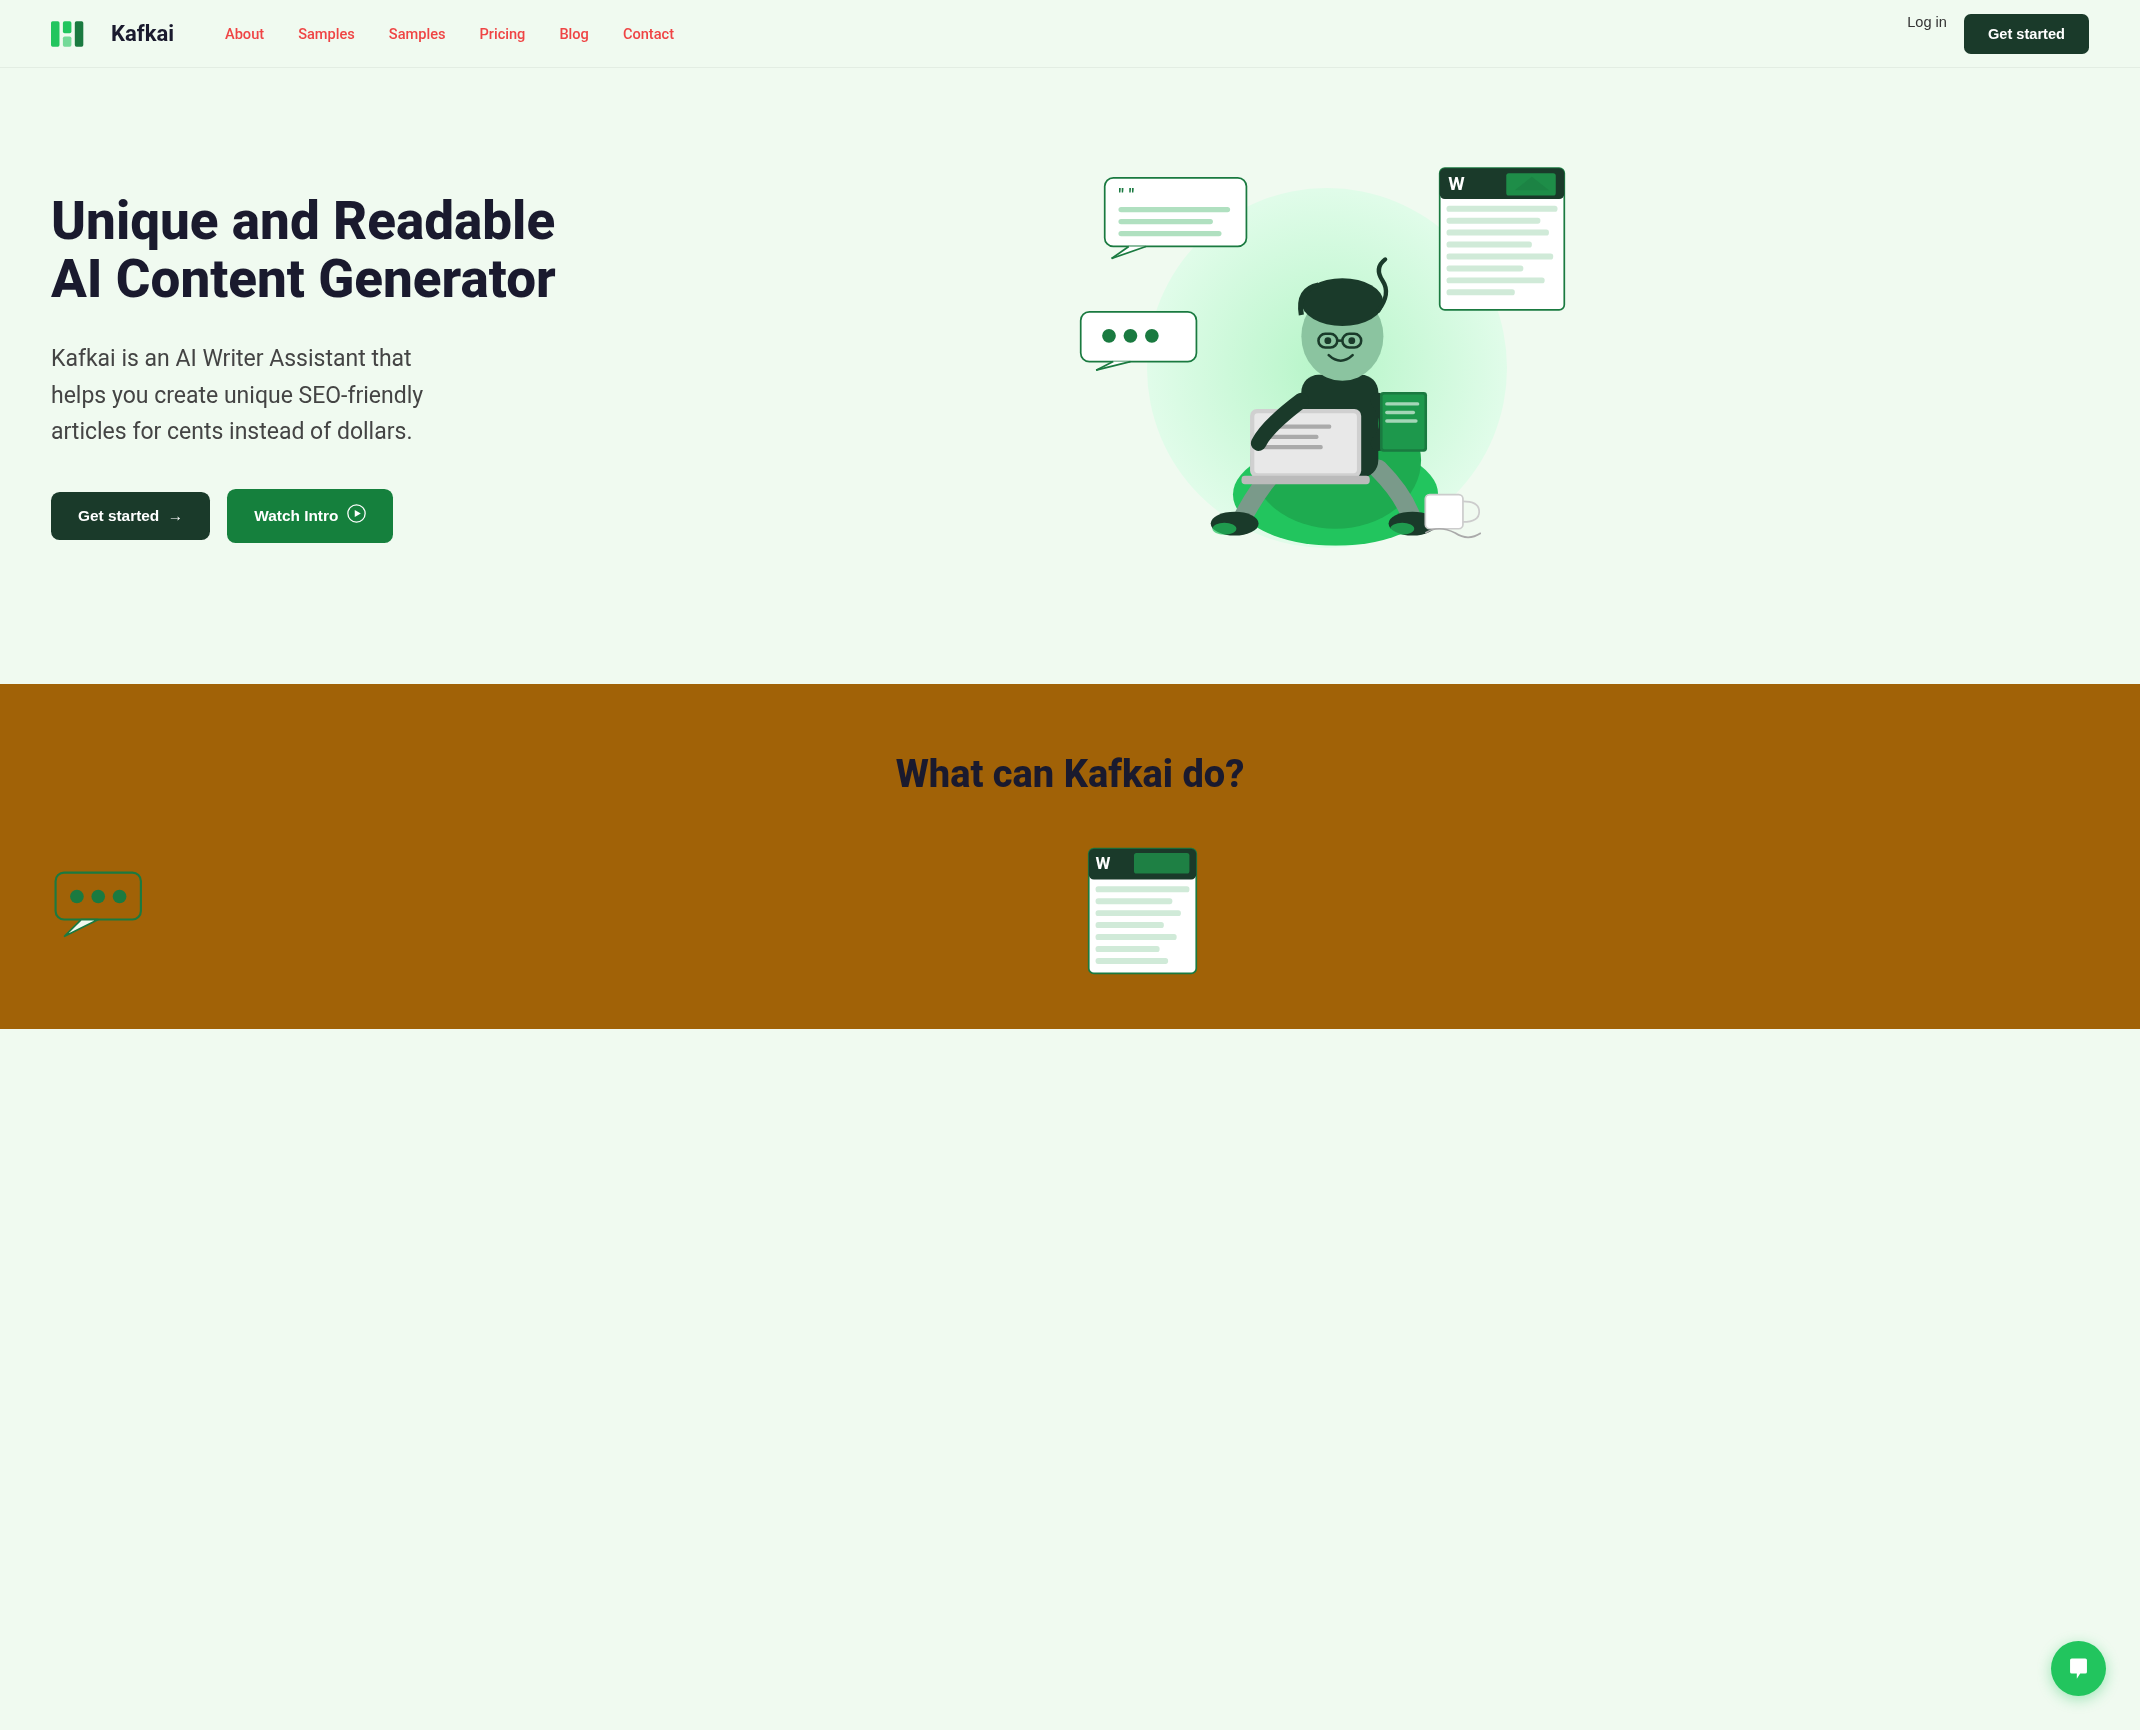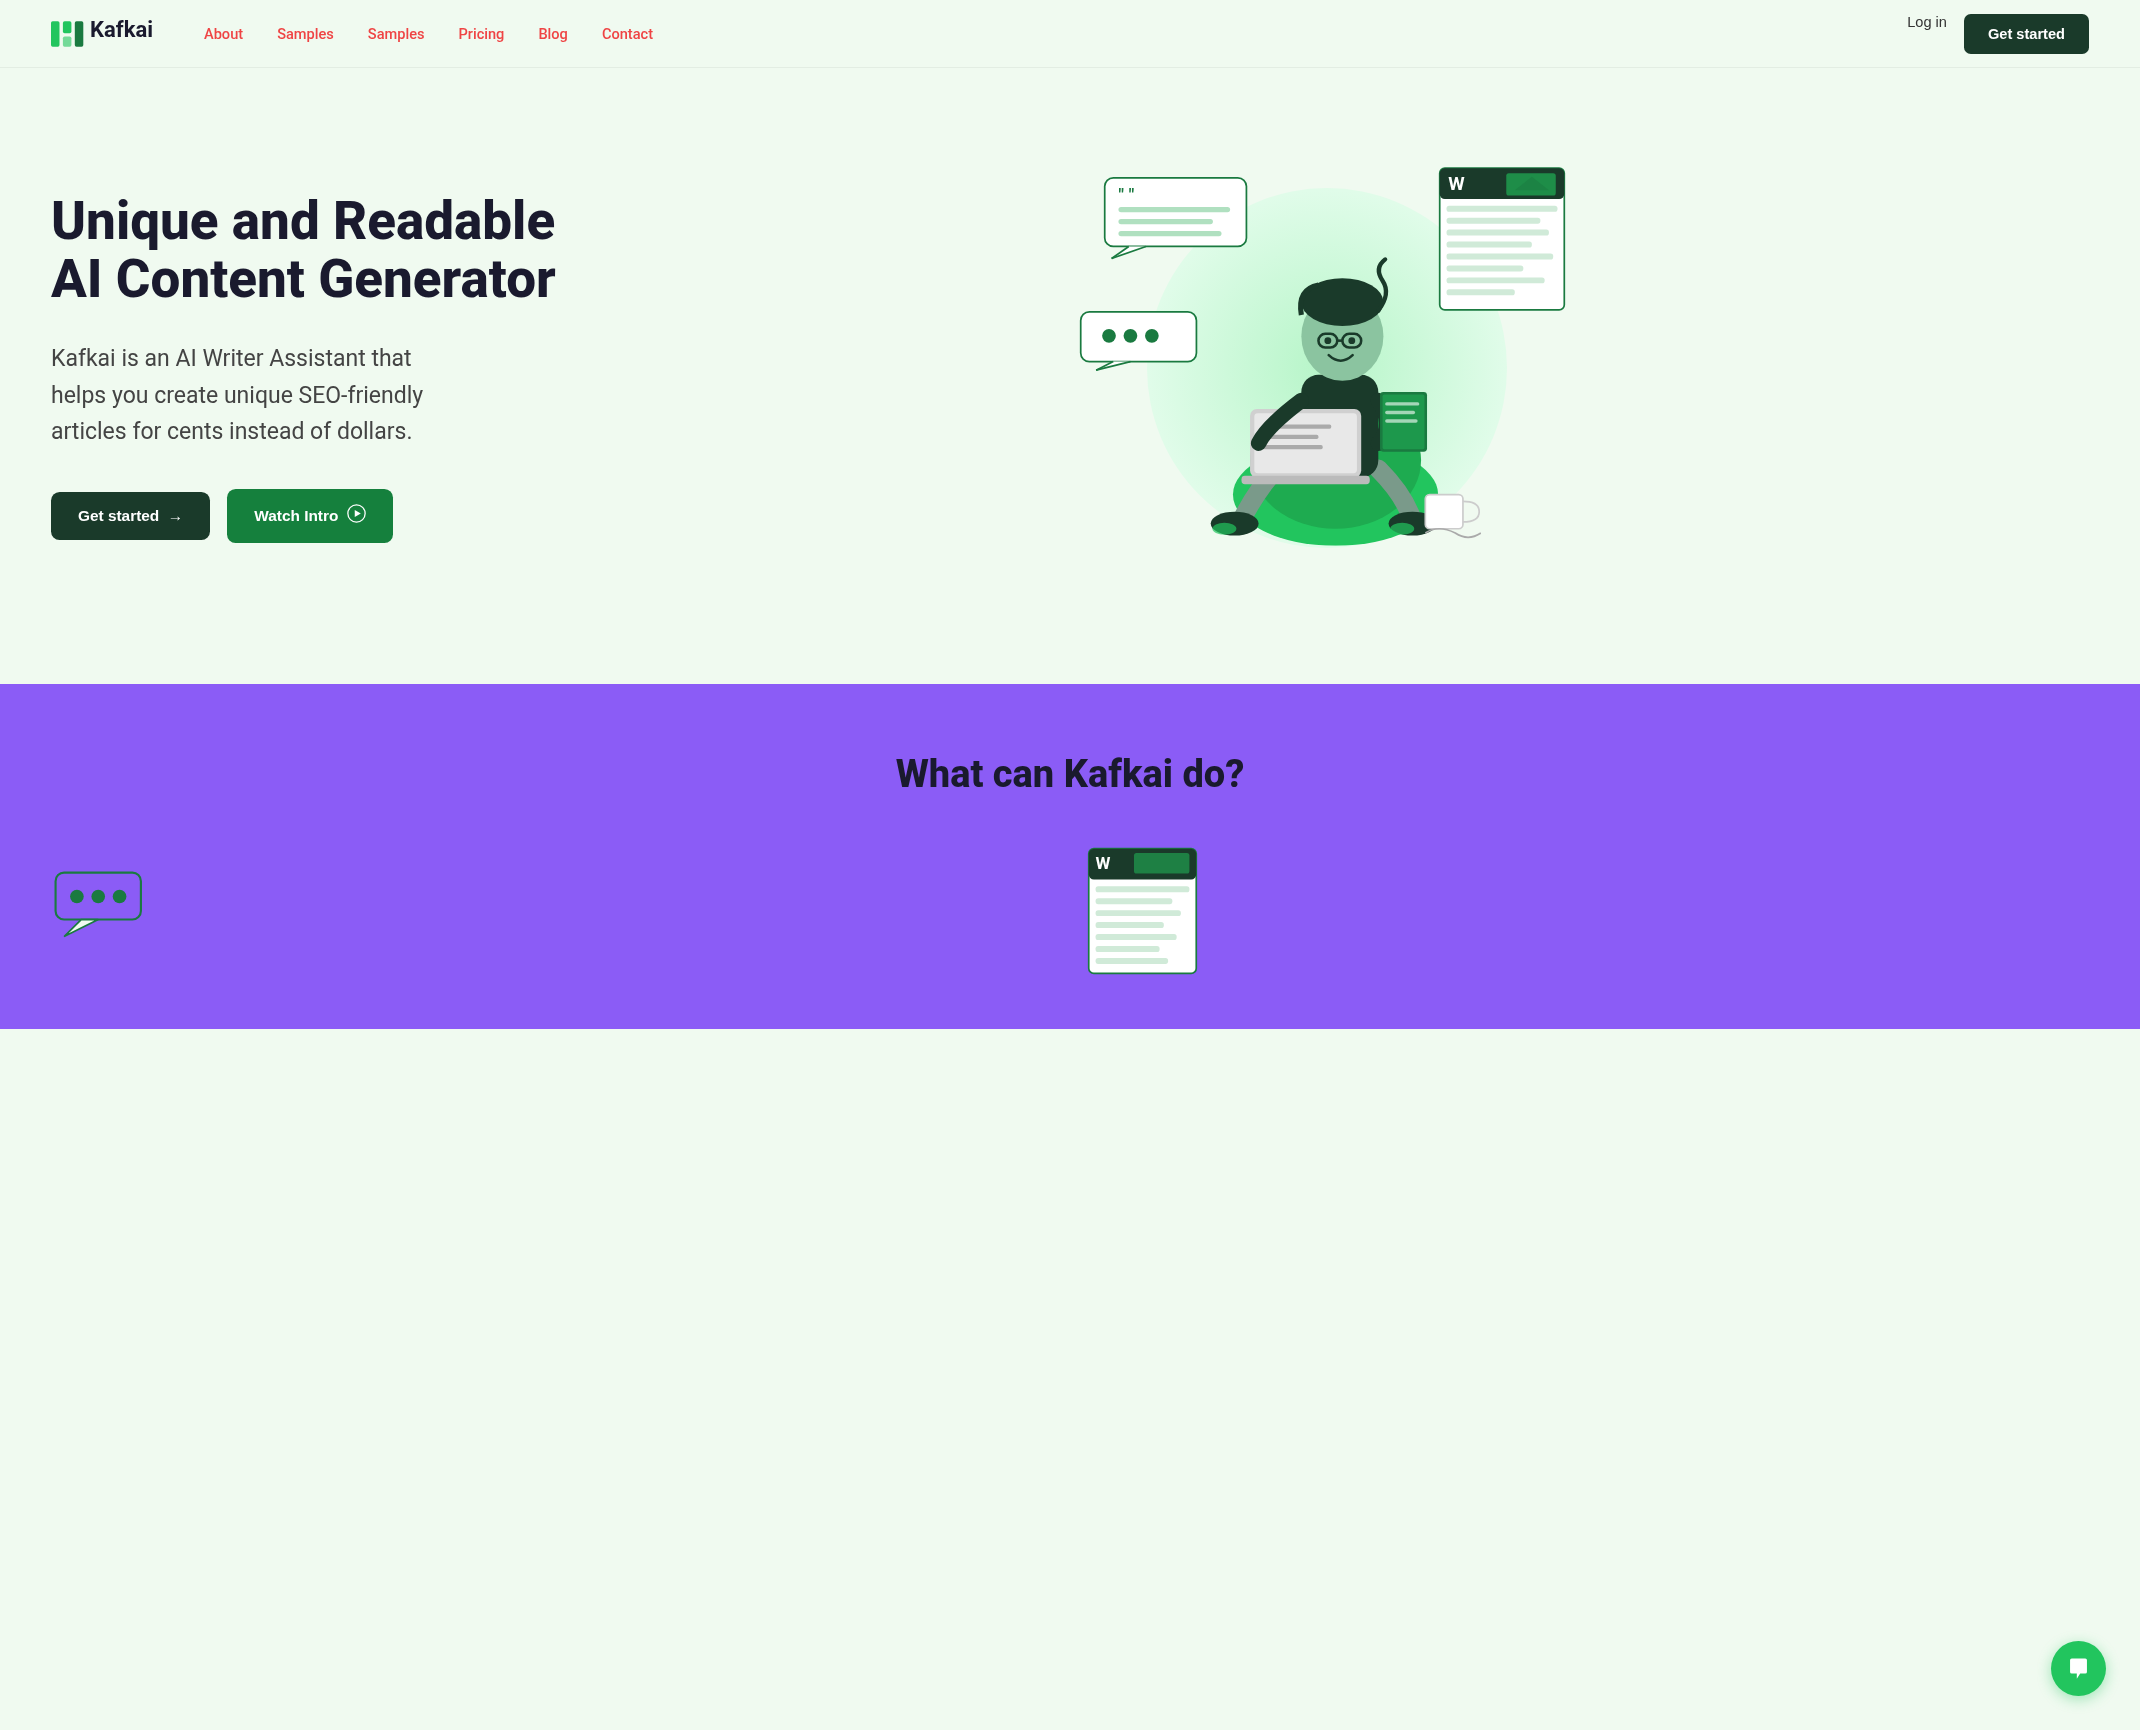--- a/index.html
+++ b/index.html
@@ -20,21 +20,22 @@
       display: flex;
       align-items: center;
       padding: 0 51px;
       height: 68px;
       background-color: #f0faf0;
       border-bottom: 0.9px solid rgba(0,0,0,0.05);
     }
 
     .logo-area {
       display: flex;
-      gap: 5px;
+      align-items: center;
+      gap: 26px;
       margin-right: 51px;
       text-decoration: none;
     }
 
     .logo-icon {
       width: 34px;
       height: 34px;
     }
 
     .logo-text {
@@ -173,21 +174,21 @@
       background: radial-gradient(circle, #b6f5c8 0%, #e0fce9 70%);
       border-radius: 50%;
       top: 50%;
       left: 50%;
       transform: translate(-50%, -50%);
       z-index: 0;
     }
 
     
     .features-section {
-      background-color: #8b5cf6;
+      background-color: #a16207;
       padding: 68px 51px 51px 51px;
       text-align: center;
     }
 
     .features-title {
       font-size: 38px;
       font-weight: 800;
       color: #1a1a2e;
       margin-bottom: 51px;
     }

